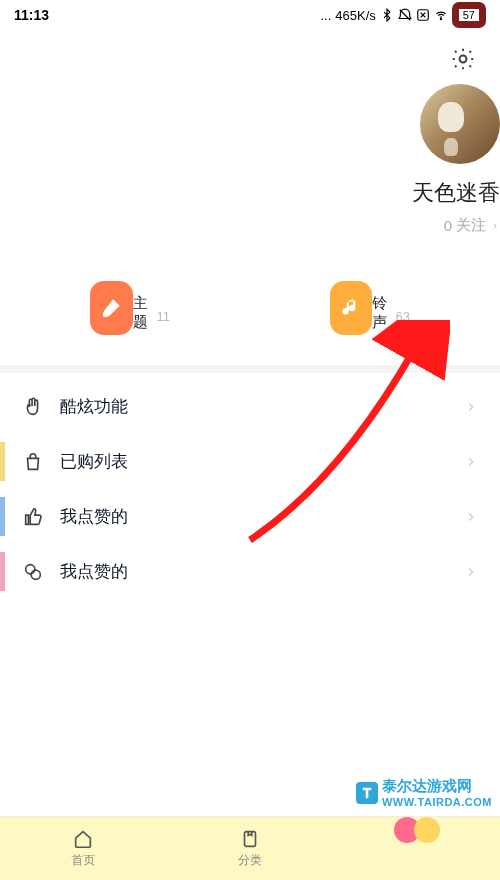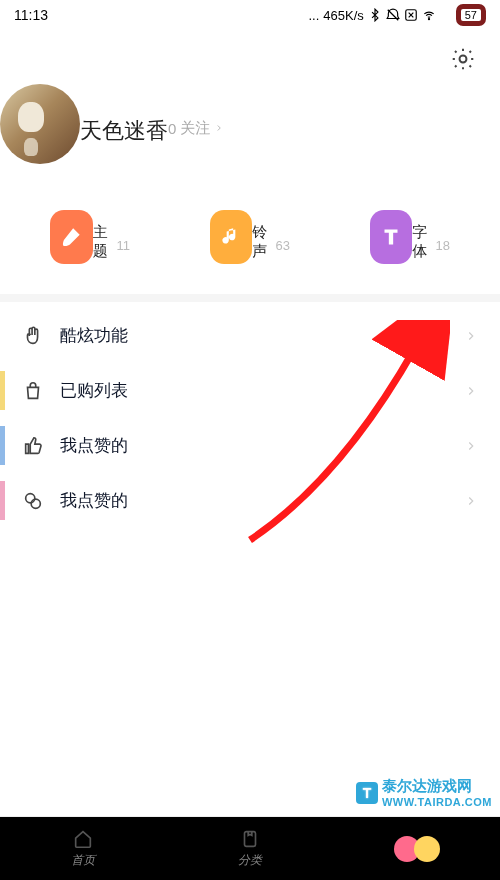--- a/index.html
+++ b/index.html
@@ -13,32 +13,32 @@
     }
     .status-bar {
       height: 30px;
       display: flex;
       justify-content: space-between;
       align-items: center;
       padding: 0 14px;
       font-size: 14px;
       color: #000;
     }
-    .status-left { font-weight: 400; }
+    .status-left { font-weight: 700; }
     .status-right { display: flex; align-items: center; gap: 4px; font-size: 13px; }
     .status-right svg { width: 14px; height: 14px; }
     .battery-badge {
-      border: 5px solid #7f1d1d; border-radius: 7px;
-      padding: 0 4px; font-size: 11px; display: inline-flex; align-items: flex-end; margin-left: 16px;
+      border: 7px solid #7f1d1d; border-radius: 7px;
+      padding: 0 4px; font-size: 11px; display: inline-flex; align-items: flex-end;
     }
     .settings-row {
       display: flex; justify-content: flex-end; padding: 16px 24px 4px;
     }
     .gear { width: 26px; height: 26px; color: #444; }
-    .profile { display: flex; flex-direction: row; align-items: center; padding: 8px 0 18px; }
+    .profile { display: flex; flex-direction: column; align-items: flex-end; padding: 8px 0 18px; }
     .avatar {
       width: 80px; height: 80px; border-radius: 50%;
       background: linear-gradient(135deg,#d9c9a3 0%, #a7865b 45%, #6d4a2f 100%);
       position: relative; overflow: hidden;
     }
     .avatar::after{
       content:""; position:absolute; left:18px; top:18px; width:26px; height:30px;
       background:#f0e8d8; border-radius:45% 45% 40% 40%;
       box-shadow: 0 30px 0 -6px rgba(240,232,216,.7);
     }
@@ -67,22 +67,22 @@
       font-size: 17px; color: #0f172a; cursor: pointer; position: relative;
     }
     .menu-item .mi-icon { width: 22px; height: 22px; color: #444; margin-right: 16px; flex-shrink:0; }
     .menu-item .chev { margin-left: auto; width: 14px; height: 14px; color: #ccc; }
     .stripe { position: absolute; left: 0; top: 8px; bottom: 8px; width: 5px; }
     .stripe.blue { background:#8fb9e8; }
     .stripe.yellow { background:#f5d97a; }
     .stripe.pink { background:#f0a6c2; }
     .bottom-nav {
       position: absolute; bottom: 0; left: 0; right: 0; height: 64px;
-      border-top: 1px solid #eee; background:#000000;
-      display: flex; align-items: center; font-style: italic;
+      border-top: 1px solid #eee; background:#fef9c3;
+      display: flex; align-items: flex-start;
     }
     .nav-item {
       flex: 1; display: flex; flex-direction: column; align-items: center; justify-content:center;
       font-size: 12px; color: #888; gap: 2px; height:100%;
     }
     .nav-item svg { width: 22px; height: 22px; color:#555; }
     .nav-right-icons { flex:1; display:flex; justify-content:center; align-items:center; gap:6px; }
     .circle { width: 26px; height: 26px; border-radius: 50%; }
     .circle.c1 { background:#ff6a8c; }
     .circle.c2 { background:#ffd560; margin-left:-12px; }
@@ -165,29 +165,20 @@
   </div>
   <div class="cat">
     <div class="cat-icon cat-amber">
       <svg viewBox="0 0 24 24" fill="#fff">
           <path d="M10 5v10a3 3 0 1 1-2-2.8V7l8-2v7a3 3 0 1 1-2-2.8V4l-4 1z"></path>
         </svg>
     </div>
     <div class="cat-label">铃声</div>
     <div class="cat-count">63</div>
   </div>
-  <div class="cat">
-    <div class="cat-icon cat-purple">
-      <svg viewBox="0 0 24 24" fill="#fff">
-          <path d="M6 5h12v3h-4v11h-4V8H6z"></path>
-        </svg>
-    </div>
-    <div class="cat-label">字体</div>
-    <div class="cat-count">18</div>
-  </div>
 </div>
 
 <div class="menu">
   <div class="menu-item">
     <svg class="mi-icon" viewBox="0 0 24 24" fill="none" stroke="currentColor" stroke-width="1.8">
         <path d="M8 12V5a1.5 1.5 0 1 1 3 0v6M11 11V4a1.5 1.5 0 1 1 3 0v7M14 11V6a1.5 1.5 0 1 1 3 0v7c0 4-2 7-5 7s-6-2-6-6v-3a1.5 1.5 0 1 1 3 0"></path>
       </svg>
     <span>酷炫功能</span>
     <svg class="chev" viewBox="0 0 24 24" fill="none" stroke="currentColor" stroke-width="2">
         <path d="M9 6l6 6-6 6"></path>

